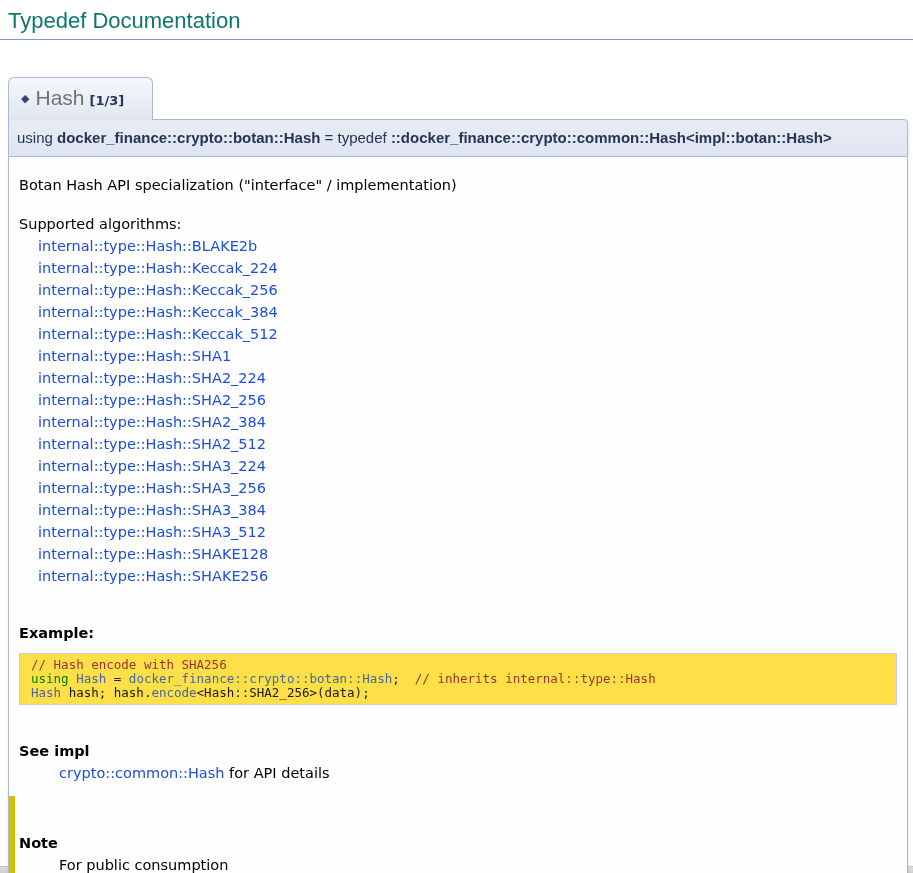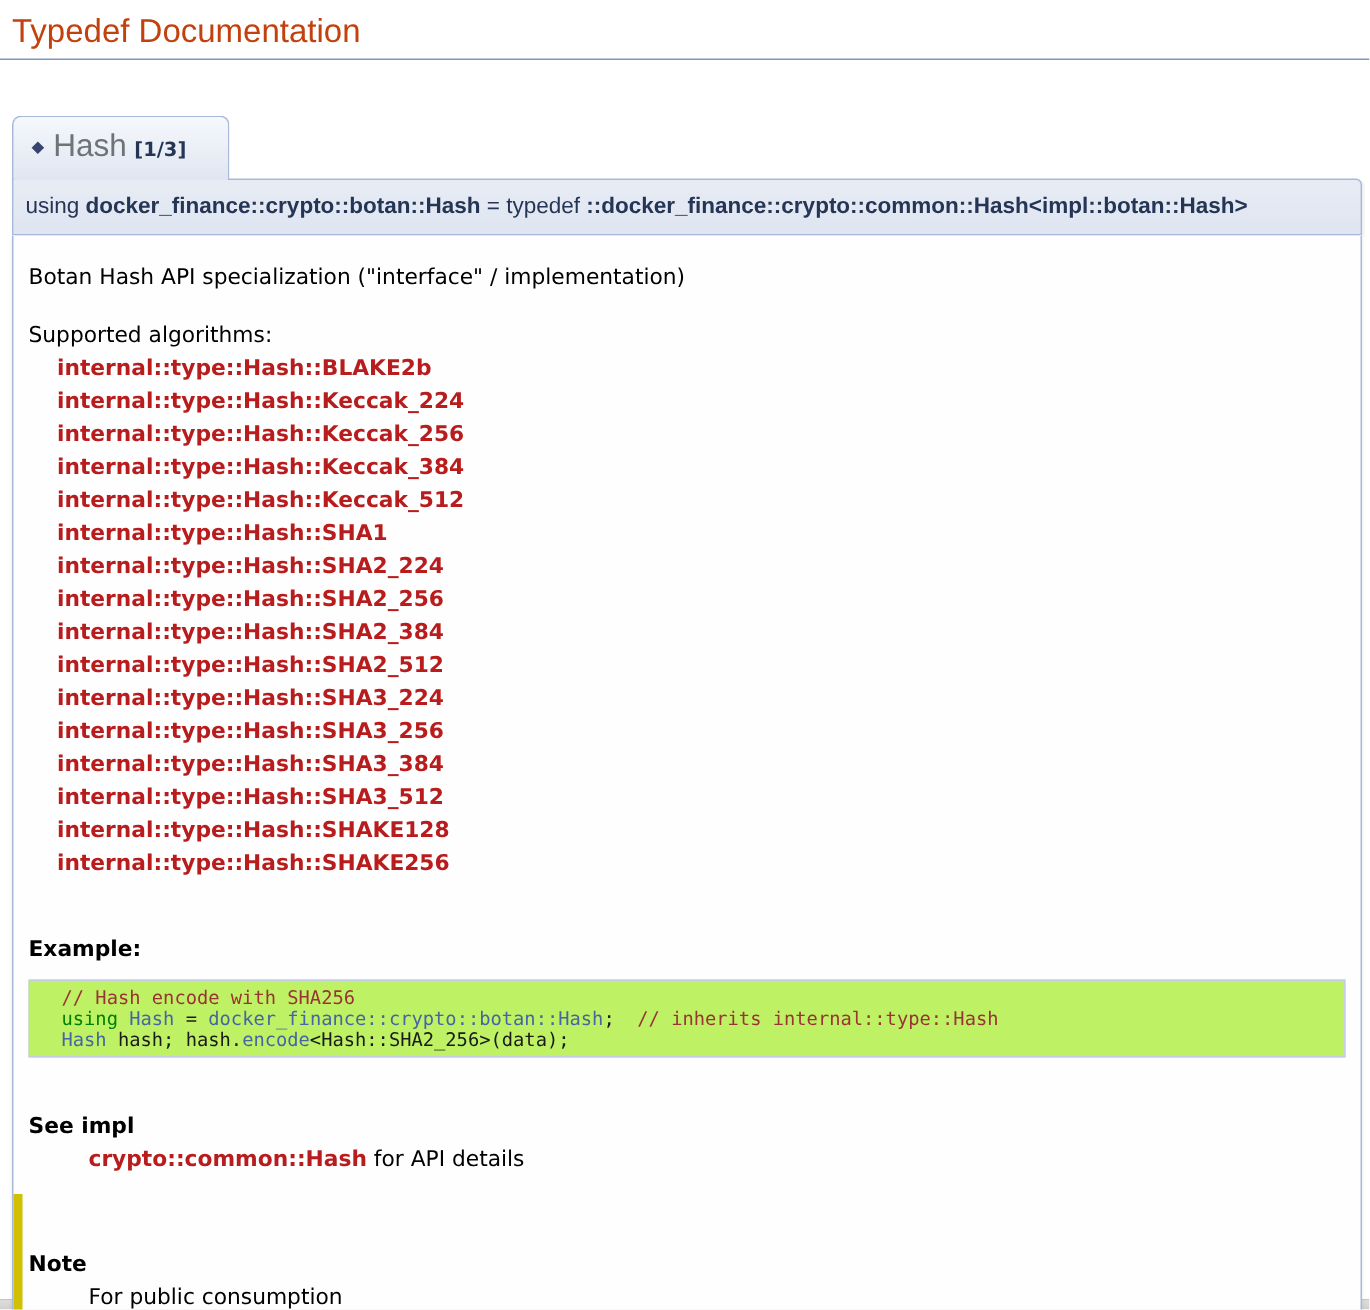--- a/index.html
+++ b/index.html
@@ -12,21 +12,21 @@
     font-size: 14.5px;
     color: #000000;
     overflow: hidden;
   }
 
   
   h2.groupheader {
     font-family: "Liberation Sans", sans-serif;
     font-size: 22px;
     font-weight: 500;
-    color: #c2410c;
+    color: #0f766e;
     margin: 0; 
     padding: 8px 0 5px 8px;
     border-bottom: 1px solid #7C97C6;
   }
 
   
   h2.memtitle {
     display: inline-block;
     position: relative;
     z-index: 2;
@@ -88,44 +88,44 @@
 
   .memdoc p.desc { margin: 16px 0 0; line-height: 20px; }
   .supported { margin: 18px 0 8px; }
   .supported .label { display: block; line-height: 22px; }
   .alg-list a {
     display: block;
     margin-left: 19px;
     line-height: 22px;
   }
   a.el {
-    color: #b91c1c;
-    font-weight: bold;
+    color: #1d4ed8;
+    font-weight: normal;
     text-decoration: none;
     cursor: pointer;
   }
 
   dl { margin: 0; }
   dl.example { margin-top: 16px; }
   dl.see     { margin-top: 16px; }
   dl.note    {
     margin: 13px 0 0 -10px;
     border-left: 6px solid #D0C000;
     padding: 1px 0 3px 4px;
   }
   dl.since   { margin-top: 16px; }
   dt { font-weight: bold; line-height: 20px; margin-top: 36px; }
   dd { margin: 2px 0 0 40px; line-height: 20px; }
 
   
   .fragment {
     margin: 10px 0 0;
     border: 1px solid #C4CFE5;
-    background: #bef264;
-    padding: 4px 21px;
+    background: #fde047;
+    padding: 4px 11px;
     font-family: "DejaVu Sans Mono", monospace;
     font-size: 12.5px;
   }
   .fragment .line { white-space: pre; line-height: 14px; }
   .fragment .comment  { color: #9A3334; }
   .fragment .keyword  { color: #008000; }
   .fragment .codelink { color: #4665A2; cursor: pointer; }
   .fragment .plain    { color: #1A1A1A; }
 
   

